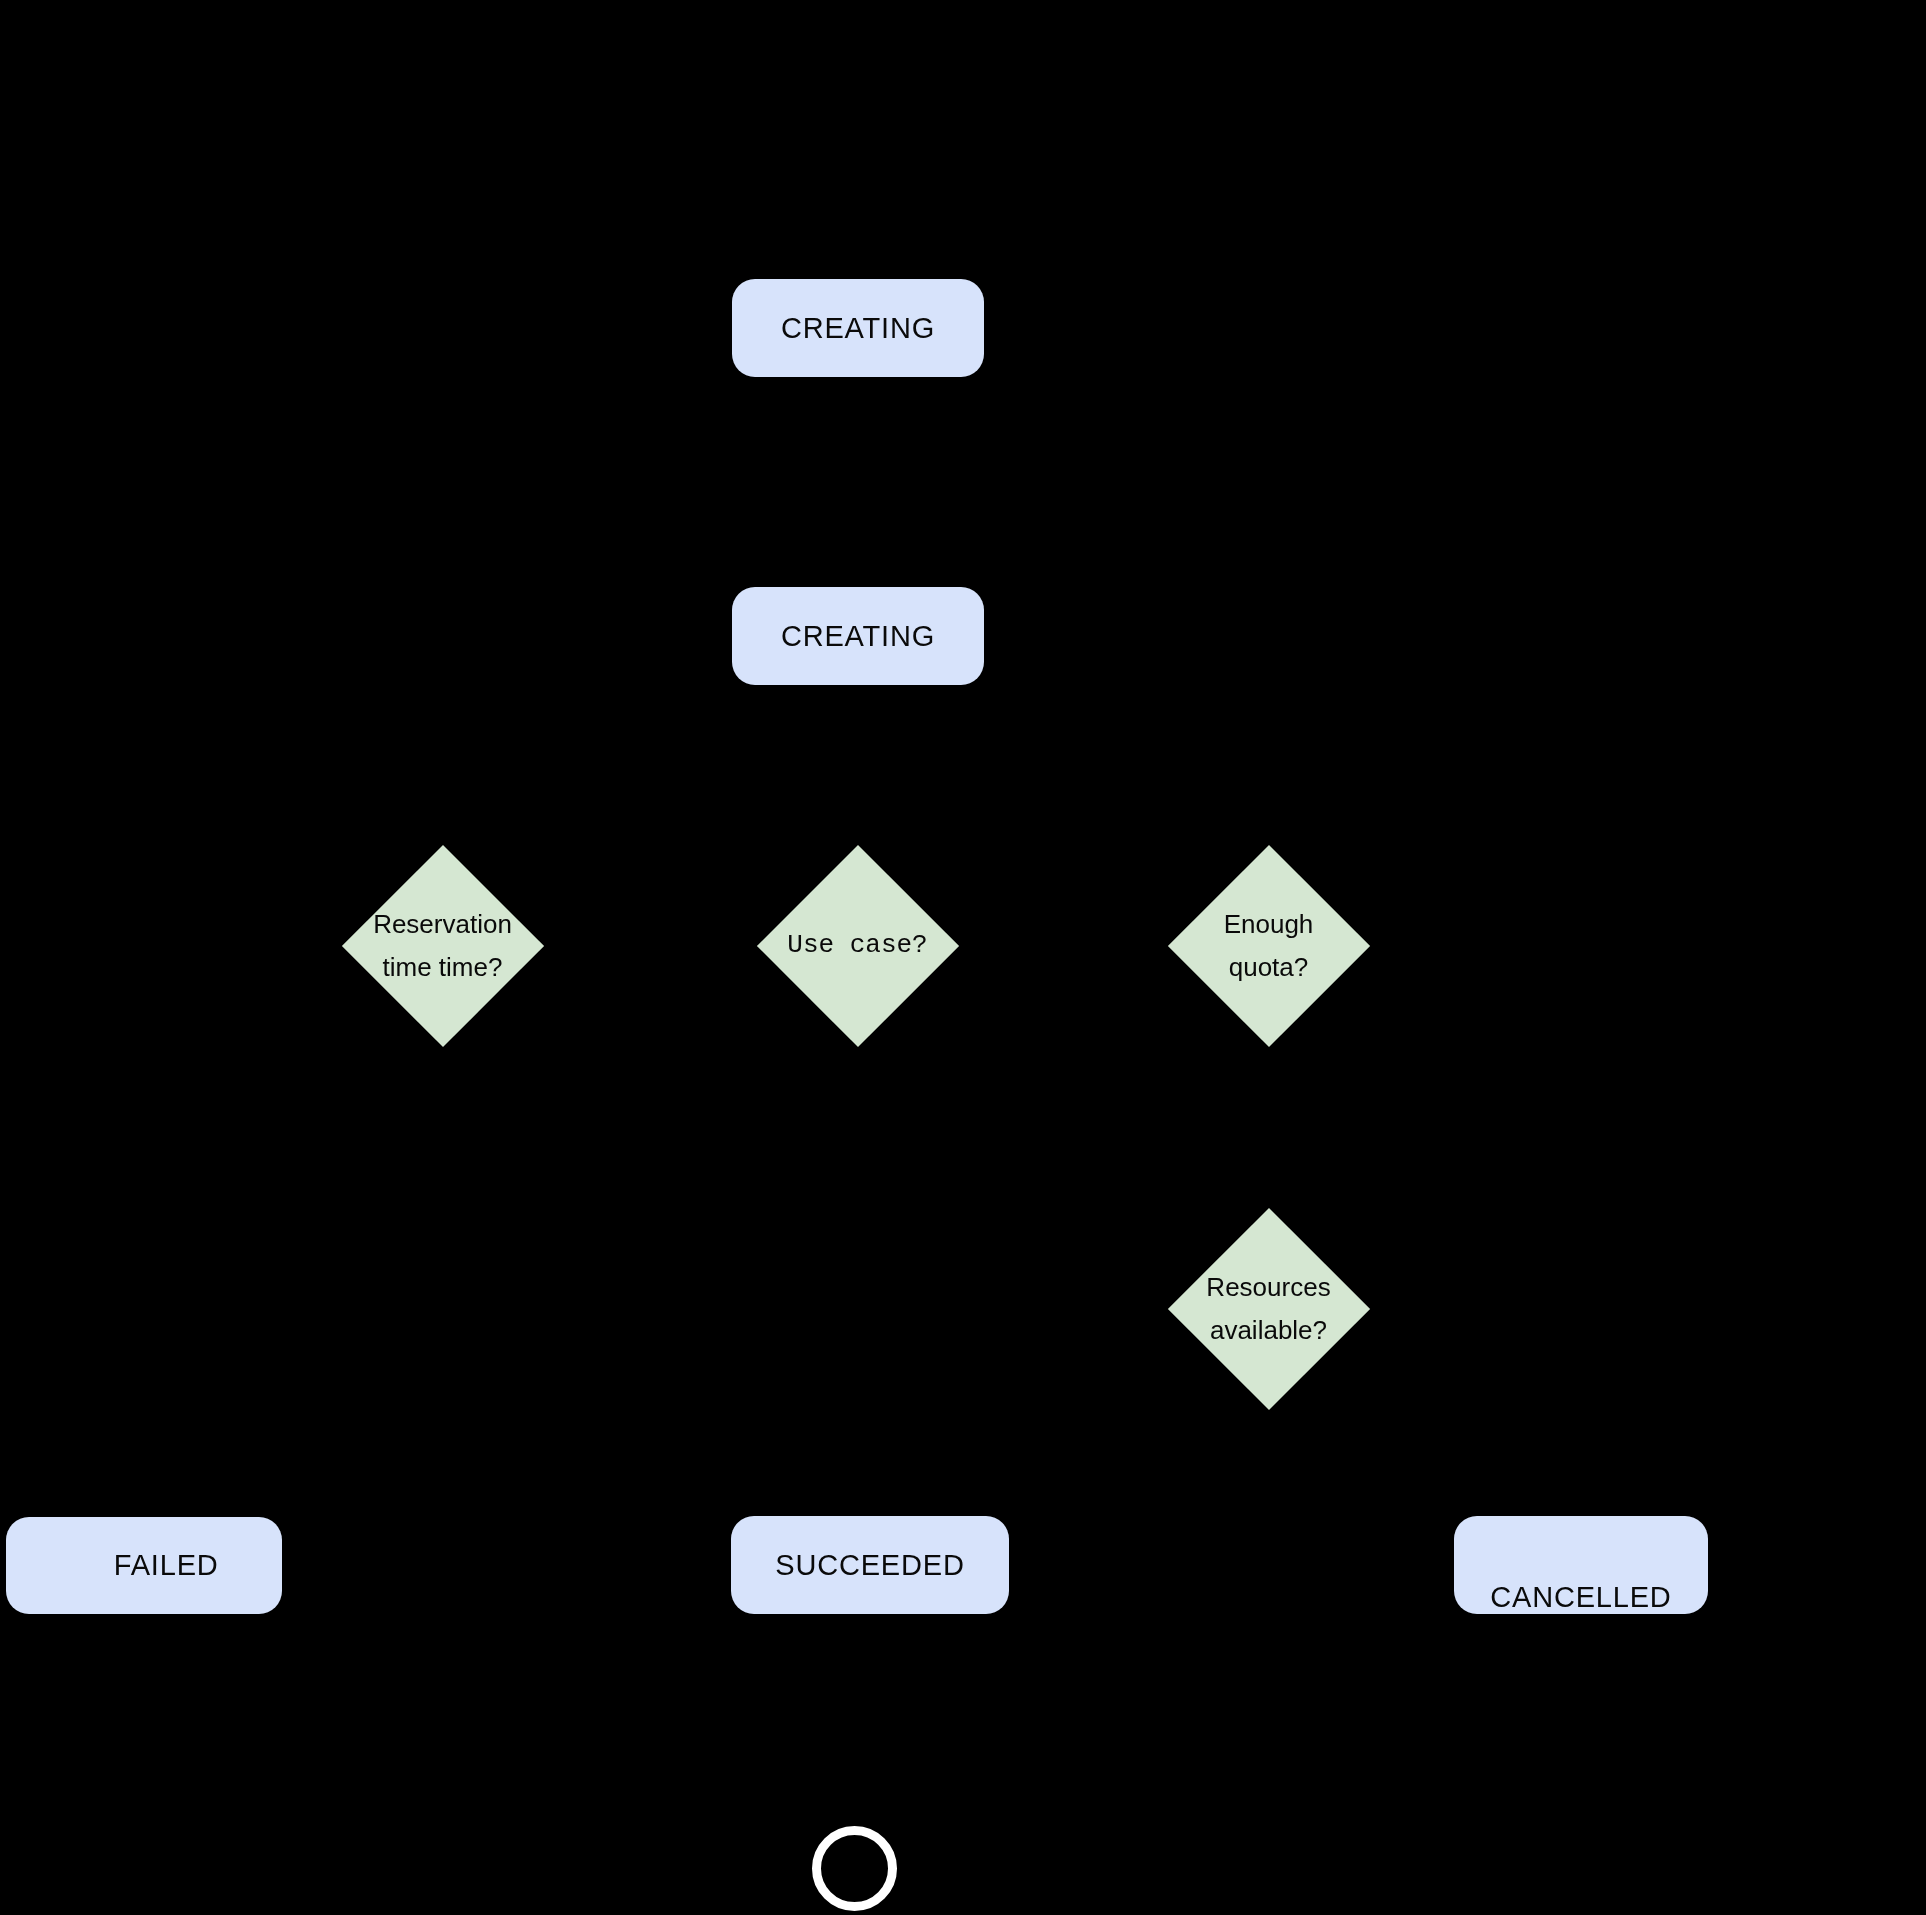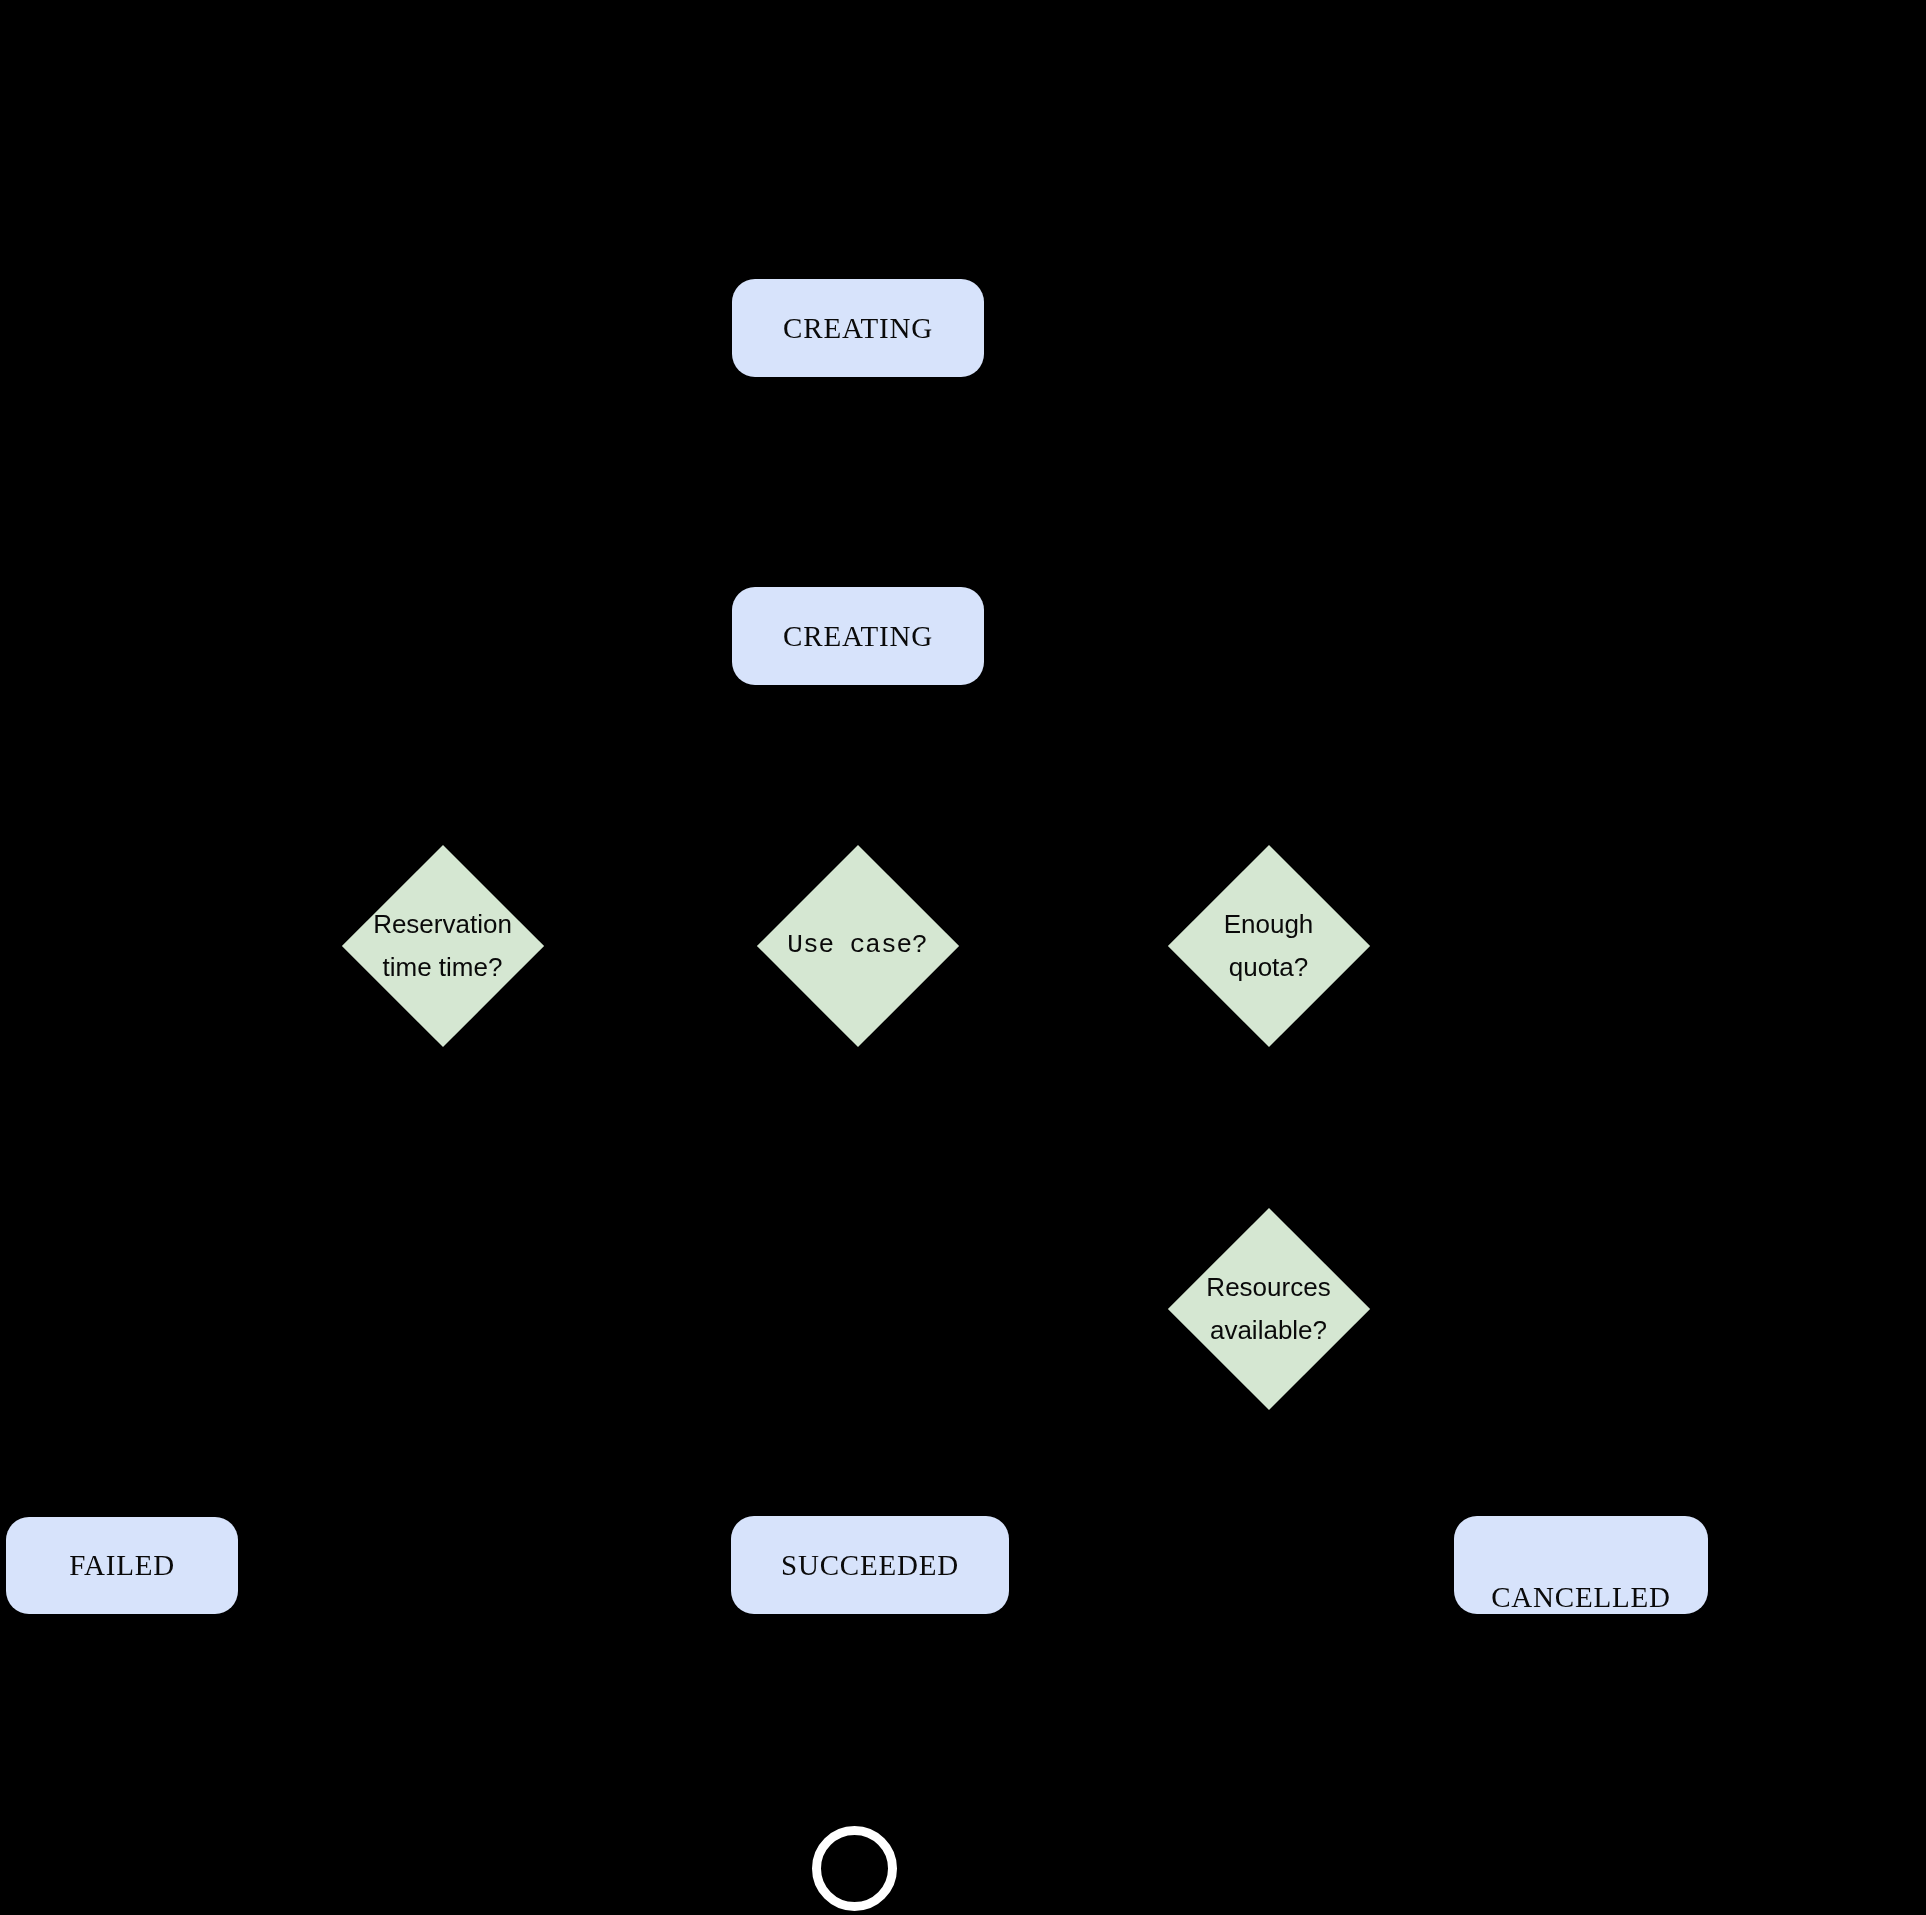--- a/index.html
+++ b/index.html
@@ -17,21 +17,20 @@
   }
 
   
   .state {
     position: absolute;
     background: #d7e3fb;
     border-radius: 23px;
     display: flex;
     align-items: center;
     justify-content: center;
-    font-family: Liberation Serif, serif;
   }
   .state-label {
     color: #0a0a0a;
     font-size: 29px;
     letter-spacing: 0.8px;
     white-space: nowrap;
   }
 
   
   .diamond {
@@ -76,21 +75,21 @@
 <div class="canvas">
 
   <div class="state" style="left:732px; top:279px; width:252px; height:98px;">
     <span class="state-label">CREATING</span>
   </div>
 
   <div class="state" style="left:732px; top:587px; width:252px; height:98px;">
     <span class="state-label">CREATING</span>
   </div>
 
-  <div class="state" style="left:6.2px; top:1517px; width:232px; height:97px;">
+  <div class="state" style="left:6.2px; top:1517px; width:232px; height:97px;padding-left:44px;">
     <span class="state-label">FAILED</span>
   </div>
 
   <div class="state" style="left:731px; top:1516px; width:278px; height:98px;">
     <span class="state-label">SUCCEEDED</span>
   </div>
 
   <div class="state" style="left:1454px; top:1516px; width:254px; height:98px;align-items:flex-end;">
     <span class="state-label">CANCELLED</span>
   </div>

